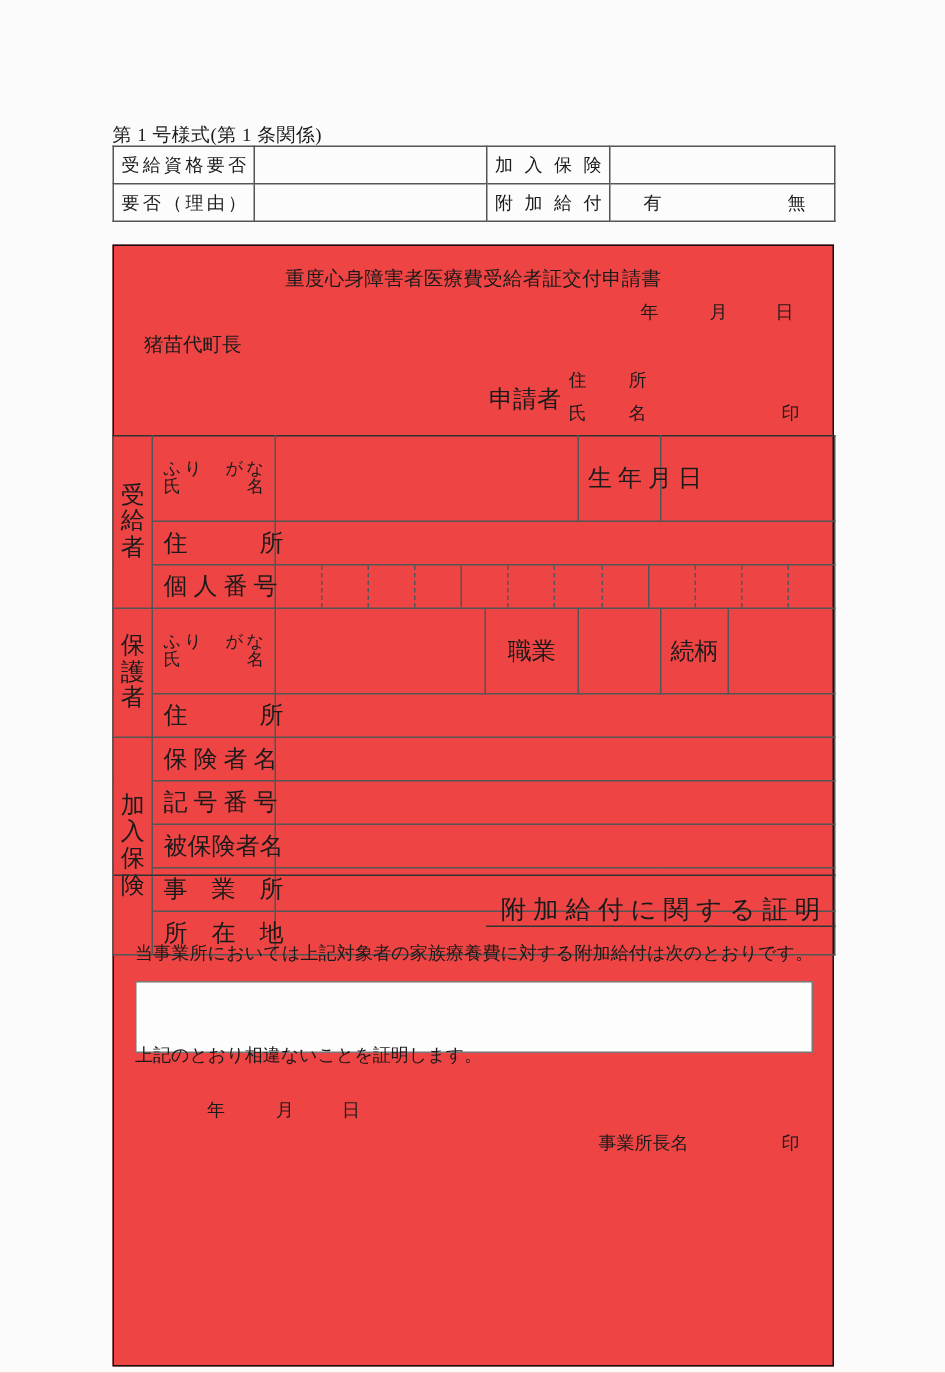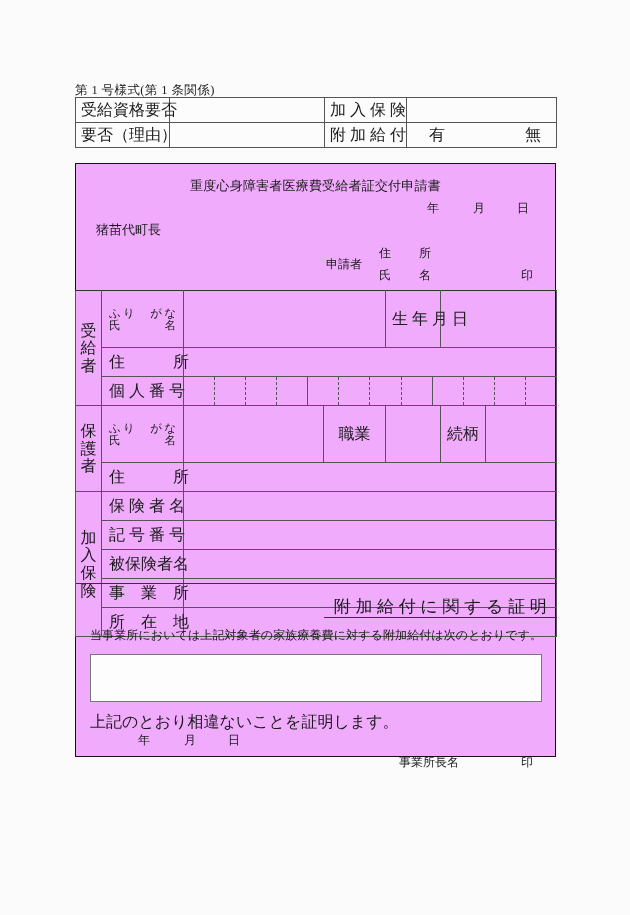--- a/index.html
+++ b/index.html
@@ -40,21 +40,21 @@
     top: 97px;
     width: 481px;
     border-collapse: collapse;
     border: 1.6px solid #111;
     table-layout: fixed;
     background: #fcfcfc;
   }
   .header-table td {
     border: 0.9px solid #555;
     height: 24px;
-    font-size: 16px;
+    font-size: 12px;
     padding: 0 4px;
     vertical-align: middle;
   }
   .header-table td.lbl {
     text-align: justify;
     text-align-last: justify;
     white-space: nowrap;
     padding: 0 5px;
   }
   .hdr-c1 { width: 94px; }
@@ -68,24 +68,24 @@
     padding-left: 18px;
   }
   .yn-wrap .yes { width: 96px; }
 
   
   .form-box {
     position: absolute;
     left: 75px;
     top: 163px;
     width: 481px;
-    height: 594px;
+    height: 748px;
     border: 1.6px solid #111;
     box-sizing: border-box;
-    background: #f0abfc;
+    background: #ef4444;
   }
 
   .title {
     position: absolute;
     left: 0; right: 0;
     top: 13px;
     text-align: center;
     font-size: 13px;
     letter-spacing: .2px;
   }
@@ -111,21 +111,21 @@
     position: absolute;
     left: 0;
     top: 78px;
     width: 481px;
     height: 45px;
   }
   .applicant-label {
     position: absolute;
     left: 250px;
     top: 14px;
-    font-size: 12px;
+    font-size: 16px;
   }
   .applicant-rows {
     position: absolute;
     left: 303px;
     top: 0px;
     width: 178px;
   }
   .ap-row {
     position: relative;
     height: 22px;
@@ -243,22 +243,22 @@
     top: 70px;
     width: 452px;
     height: 48px;
     border: 1px solid #777;
     box-sizing: border-box;
     background: #fdfdfd;
   }
   .cert-attest {
     position: absolute;
     left: 14px;
-    top: 128px;
-    font-size: 16px;
+    top: 111px;
+    font-size: 12px;
   }
   .cert-date {
     position: absolute;
     left: 62px;
     top: 148px;
     font-size: 12px;
     white-space: nowrap;
   }
   .cert-date span { display: inline-block; }
   .cert-date .d-y { width: 46px; }

